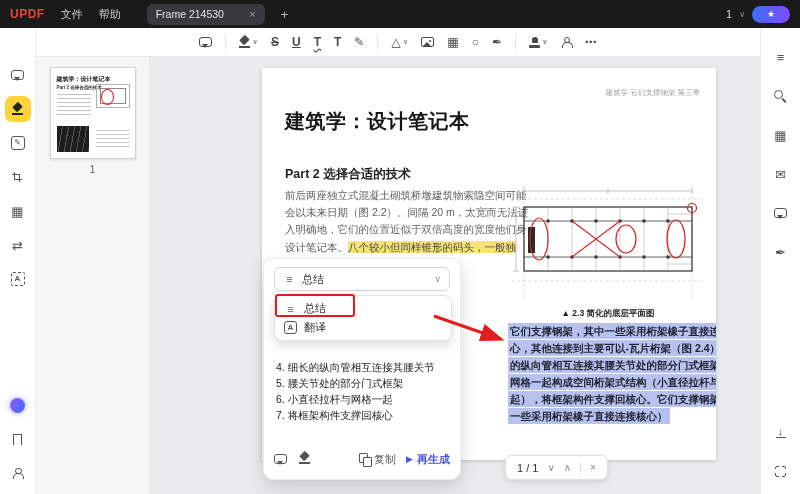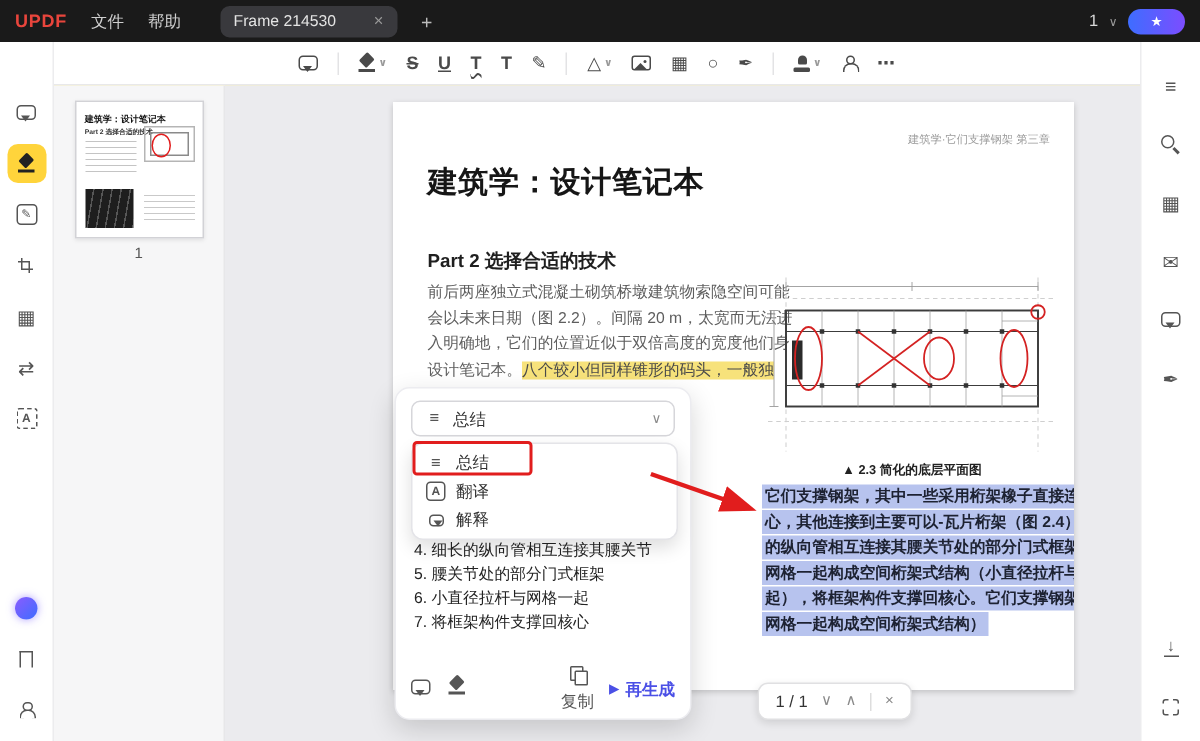--- a/index.html
+++ b/index.html
@@ -1,17 +1,17 @@
 <!DOCTYPE html>
 <html><head>
 <meta charset="utf-8">
 <style>
   *{margin:0;padding:0;box-sizing:border-box;}
   body{font-family:"Liberation Sans","DejaVu Sans",sans-serif;}
-  .app{width:800px;height:494px;background:#fde047;overflow:hidden;position:relative;font-family:"Liberation Sans","DejaVu Sans",sans-serif;}
+  .app{width:800px;height:494px;background:#b91c1c;overflow:hidden;position:relative;font-family:"Liberation Sans","DejaVu Sans",sans-serif;}
 
   
   .titlebar{height:28px;background:#1a1a1a;display:flex;align-items:center;padding:0 10px;gap:16px;}
   .logo{color:#e8453c;font-weight:800;font-size:12px;letter-spacing:.5px;}
   .tmenu{color:#cfcfcf;font-size:11px;cursor:default;}
   .tab{height:21px;background:#39393d;border-radius:6px;display:flex;align-items:center;gap:8px;padding:0 9px;margin-left:10px;min-width:118px;}
   .tab-label{color:#e4e4e4;font-size:10.5px;white-space:nowrap;}
   .tab-close{color:#9a9a9a;font-size:11px;margin-left:auto;}
   .newtab{color:#bbb;font-size:13px;}
   .tb-right{margin-left:auto;display:flex;align-items:center;gap:7px;}
@@ -70,21 +70,21 @@
   
   .ai-popup{position:absolute;left:113px;top:201px;width:198px;height:222px;background:#fff;border:1px solid #ececf0;border-radius:10px;box-shadow:0 6px 18px rgba(0,0,0,.16);z-index:4;}
   .sel-box{position:absolute;left:10px;top:8px;right:10px;height:24px;border:1px solid #d6d6da;border-radius:6px;display:flex;align-items:center;gap:6px;padding:0 8px;font-size:11px;color:#333;}
   .sel-caret{margin-left:auto;color:#8a8a8a;font-size:9px;}
   .popmenu{position:absolute;left:10px;top:36px;width:178px;background:#fff;border:1px solid #e4e4e8;border-radius:8px;box-shadow:0 5px 12px rgba(0,0,0,.13);padding:3px 0;z-index:2;}
   .menu-item{height:19px;display:flex;align-items:center;gap:7px;padding:0 9px;font-size:11px;color:#333;}
   .mi-ic{width:13px;display:flex;justify-content:center;color:#555;font-size:11px;}
   .sum{position:absolute;left:12px;top:100px;width:178px;font-size:10.5px;line-height:16px;color:#232323;white-space:nowrap;overflow:hidden;}
   .pop-foot{position:absolute;left:10px;right:10px;bottom:8px;height:24px;display:flex;align-items:center;gap:12px;color:#555;}
   .foot-right{margin-left:auto;display:flex;align-items:center;gap:10px;}
-  .btn-copy{display:flex;align-items:center;gap:4px;font-size:11px;color:#555;flex-direction:column;}
+  .btn-copy{display:flex;align-items:center;gap:4px;font-size:11px;color:#555;}
   .btn-regen{display:flex;align-items:center;gap:4px;font-size:11px;color:#4b50e6;font-weight:700;}
   .regen-tri{font-size:9px;color:#4b50e6;}
 
   .red-box{position:absolute;left:125px;top:237px;width:80px;height:23px;border:2px solid #e11d1d;border-radius:3px;z-index:6;}
   .arrow-overlay{position:absolute;left:0;top:0;width:100%;height:100%;z-index:7;pointer-events:none;}
 
   
   .page-nav{position:absolute;left:355px;top:398px;height:25px;background:#fff;border:1px solid #e0e0e2;border-radius:7px;box-shadow:0 2px 6px rgba(0,0,0,.12);display:flex;align-items:center;gap:9px;padding:0 11px;font-size:11px;color:#333;z-index:8;}
   .nav-ic{color:#8a8a8a;font-size:10px;}
   .nav-div{width:1px;height:12px;background:#ddd;}
@@ -319,21 +319,21 @@
               </g>
             </svg>
             <div class="fig-cap">▲ 2.3 简化的底层平面图</div>
 
             <div class="sel-block">
               <div class="sel-line">它们支撑钢架，其中一些采用桁架橡子直接连接核</div>
               <div class="sel-line">心，其他连接到主要可以-瓦片桁架（图 2.4）。细长</div>
               <div class="sel-line">的纵向管相互连接其腰关节处的部分门式框架，并与</div>
               <div class="sel-line">网格一起构成空间桁架式结构（小直径拉杆与网格一</div>
               <div class="sel-line">起），将框架构件支撑回核心。它们支撑钢架，其中</div>
-              <div class="sel-line">网格一起构成空间桁架式结构）</div>
+              <div class="sel-line">一些采用桁架橡子直接连接核心）</div>
             </div>
           </div>
 
           <div class="ai-popup">
             <div class="sel-box">
               <span class="mi-ic">≡</span>
               <span>总结</span>
               <span class="sel-caret">∨</span>
             </div>
             <div class="popmenu">
@@ -342,26 +342,20 @@
                 <span>总结</span>
               </div>
               <div class="menu-item">
                 <span class="mi-ic">
                     <span class="i-translate">
                       <span>A</span>
                     </span>
                   </span>
                 <span>翻译</span>
               </div>
-              <div class="menu-item">
-                <span class="mi-ic">
-                    <span class="i-bubble" style="width:10px;height:8px;"></span>
-                  </span>
-                <span>解释</span>
-              </div>
             </div>
             <div class="sum">
               <div>4. 细长的纵向管相互连接其腰关节</div>
               <div>5. 腰关节处的部分门式框架</div>
               <div>6. 小直径拉杆与网格一起</div>
               <div>7. 将框架构件支撑回核心</div>
             </div>
             <div class="pop-foot">
               <span><span class="i-bubble"></span></span>
               <span><span class="i-marker"></span></span>

